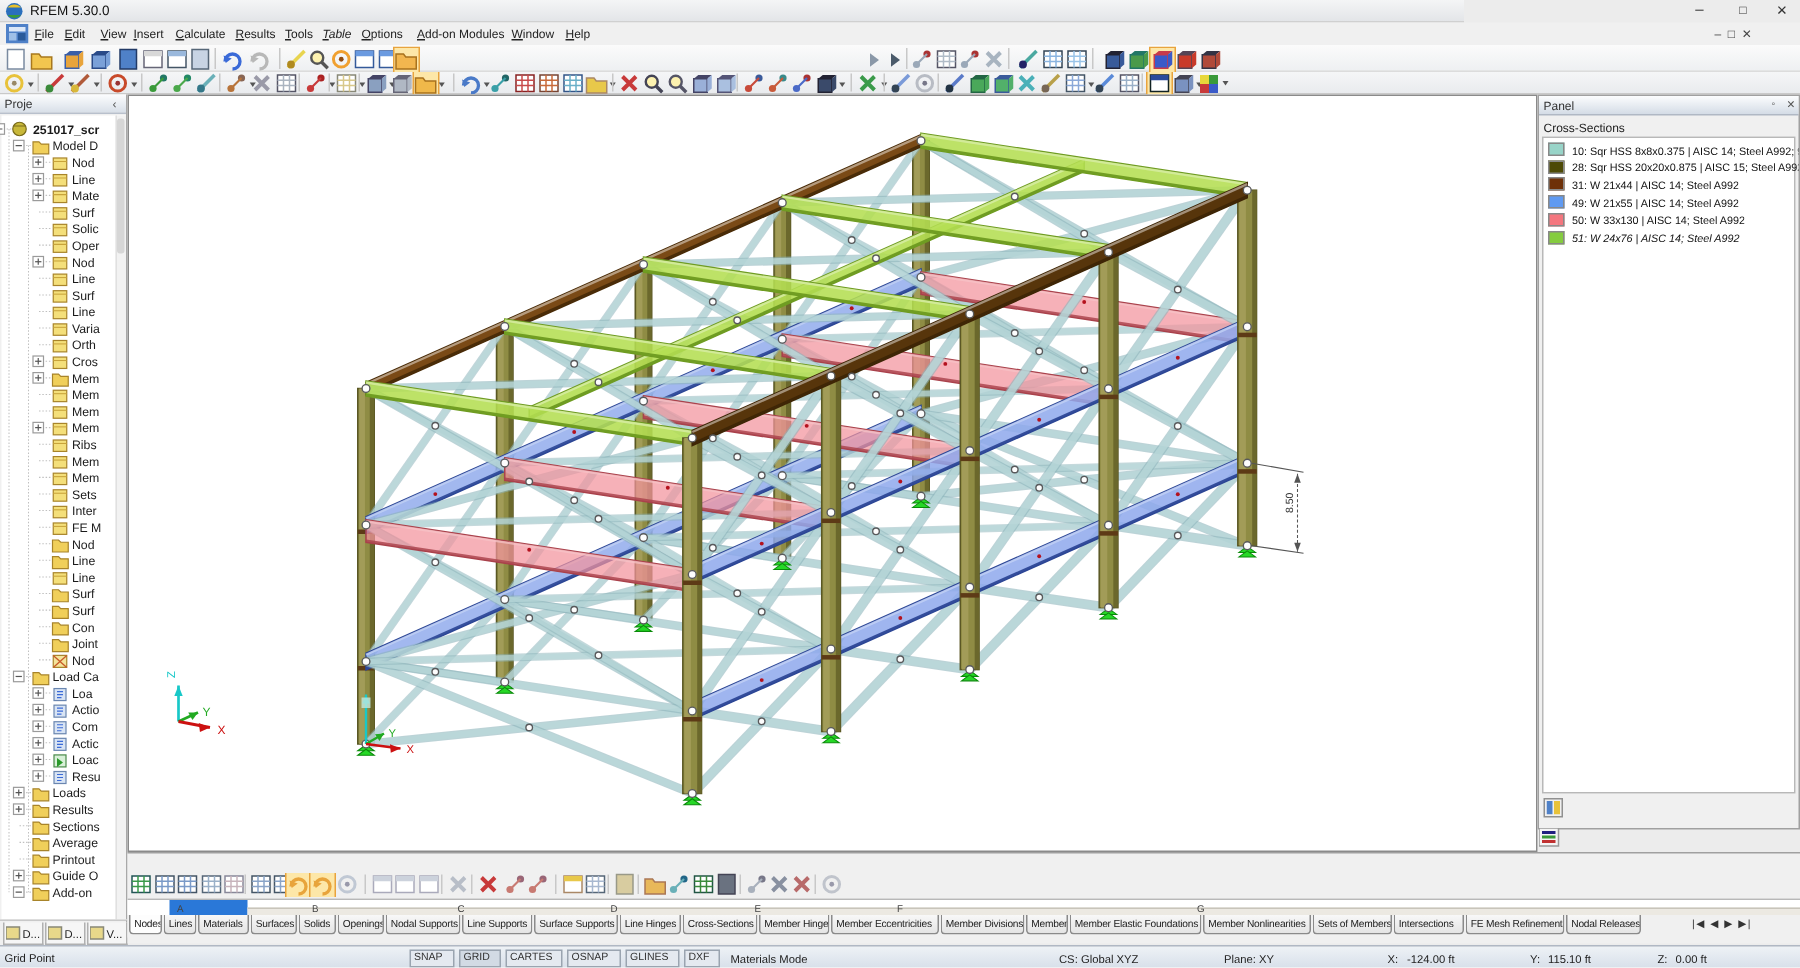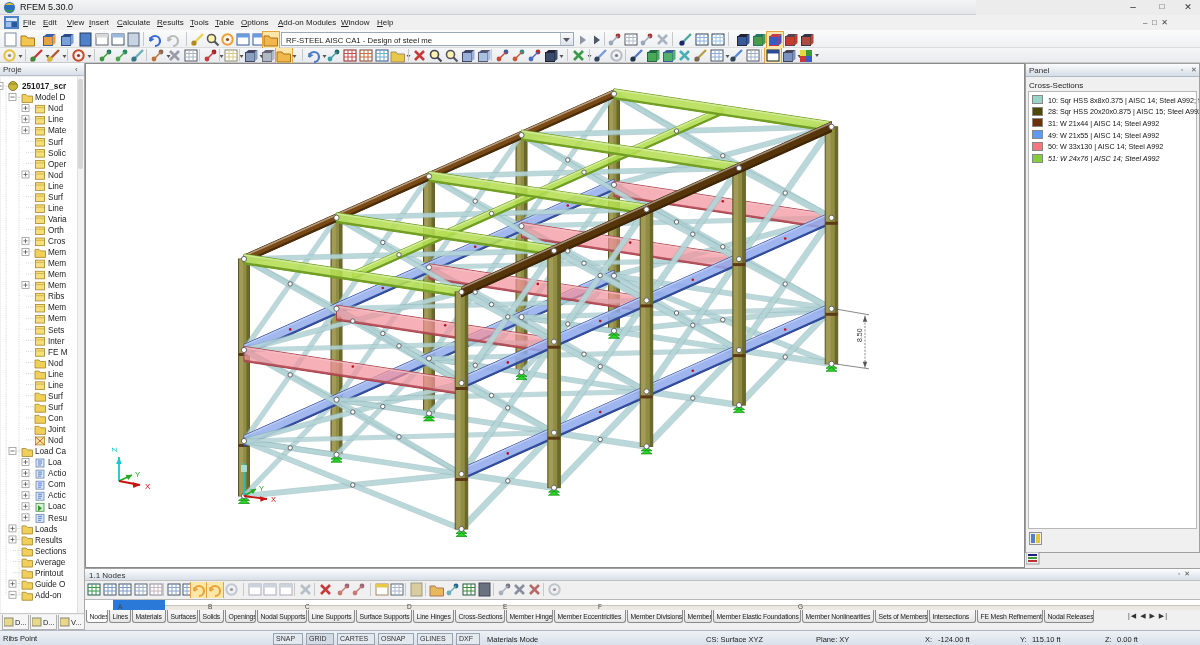--- a/index.html
+++ b/index.html
@@ -26,21 +26,21 @@
       <rect x="2" y="6" width="5" height="5" fill="#9fc0e8"></rect>
       <rect x="8" y="6" width="5" height="5" fill="#2a5a9a"></rect>
     </svg>
 <div class="tx" style="left:23px;top:3px;font-size:8px;color:#222;"><u style="text-decoration-thickness:0.5px">F</u>ile</div>
 <div class="tx" style="left:43px;top:3px;font-size:8px;color:#222;"><u style="text-decoration-thickness:0.5px">E</u>dit</div>
 <div class="tx" style="left:67px;top:3px;font-size:8px;color:#222;"><u style="text-decoration-thickness:0.5px">V</u>iew</div>
 <div class="tx" style="left:89px;top:3px;font-size:8px;color:#222;"><u style="text-decoration-thickness:0.5px">I</u>nsert</div>
 <div class="tx" style="left:117px;top:3px;font-size:8px;color:#222;"><u style="text-decoration-thickness:0.5px">C</u>alculate</div>
 <div class="tx" style="left:157px;top:3px;font-size:8px;color:#222;"><u style="text-decoration-thickness:0.5px">R</u>esults</div>
 <div class="tx" style="left:190px;top:3px;font-size:8px;color:#222;"><u style="text-decoration-thickness:0.5px">T</u>ools</div>
-<div class="tx" style="left:215px;top:3px;font-size:8px;color:#222;"><u style="text-decoration-thickness:0.5px">T</u>able</div>
+<div class="tx" style="left:215px;top:3px;font-size:8px;color:#222;font-style:italic;"><u style="text-decoration-thickness:0.5px">T</u>able</div>
 <div class="tx" style="left:241px;top:3px;font-size:8px;color:#222;"><u style="text-decoration-thickness:0.5px">O</u>ptions</div>
 <div class="tx" style="left:278px;top:3px;font-size:8px;color:#222;"><u style="text-decoration-thickness:0.5px">A</u>dd-on Modules</div>
 <div class="tx" style="left:341px;top:3px;font-size:8px;color:#222;"><u style="text-decoration-thickness:0.5px">W</u>indow</div>
 <div class="tx" style="left:377px;top:3px;font-size:8px;color:#222;"><u style="text-decoration-thickness:0.5px">H</u>elp</div>
 <div class="tx" style="left:1143px;top:3px;font-size:8px;color:#444;">–&nbsp;&nbsp;□&nbsp;&nbsp;✕</div>
 </div>
 <div class="abs" style="left:0;top:30px;width:1200px;height:18px;background:linear-gradient(#fbfbfb,#eef0f2);border-bottom:1px solid #dcdcdc;">
 <svg class="abs" style="left:0;top:1px" width="1200" height="17">
       <rect x="5" y="2" width="11" height="13" fill="#fff" stroke="#7a8aa0" stroke-width="1"></rect>
       <path d="M21 5 h5 l1.5 2 h7 v8 h-13.5 Z" fill="#f2c64f" stroke="#a8781e" stroke-width="1"></path>
@@ -71,27 +71,20 @@
       <rect x="253" y="3" width="12" height="11" fill="#fff" stroke="#345a9a" stroke-width="1"></rect>
       <rect x="253" y="3" width="12" height="3.5" fill="#6a9ae0"></rect>
       <rect x="262.5" y="0.5" width="17" height="17" fill="#fde7a8" stroke="#e8a33d" stroke-width="1"></rect>
       <path d="M264 5 h5 l1.5 2 h7 v8 h-13.5 Z" fill="#f2b64f" stroke="#a8721e" stroke-width="1"></path>
     </svg>
 <div class="abs" style="left:143px;top:2px;width:1px;height:14px;background:#c8c8c8;"></div>
 <div class="abs" style="left:186px;top:2px;width:1px;height:14px;background:#c8c8c8;"></div>
 <div class="abs" style="left:604px;top:2px;width:1px;height:14px;background:#c8c8c8;"></div>
 <div class="abs" style="left:672px;top:2px;width:1px;height:14px;background:#c8c8c8;"></div>
 <div class="abs" style="left:728px;top:2px;width:1px;height:14px;background:#c8c8c8;"></div>
-<div class="abs" style="left:281px;top:2px;width:293px;height:14px;background:#fff;border:1px solid #9aa8b8;">
-<div class="tx" style="left:4px;top:2.5px;font-size:7.8px;color:#222;">RF-STEEL AISC CA1 - Design of steel me</div>
-<div class="abs" style="right:0;top:0;width:13px;height:12px;background:linear-gradient(#f8f8f8,#dde2ea);border-left:1px solid #b8c0cc;"></div>
-<svg class="abs" style="right:2px;top:4px" width="9" height="6">
-        <path d="M1 1 l3.5 4 l3.5 -4 Z" fill="#556"></path>
-      </svg>
-</div>
 <svg class="abs" style="left:0;top:1px" width="1200" height="17">
       <path d="M586 9 l-6 -4.5 v9 Z" fill="#8a98a8"></path>
       <path d="M594 4.5 l6 4.5 l-6 4.5 Z" fill="#4a5a6a"></path>
       <circle cx="611" cy="12" r="2.4" fill="#9aa8b8"></circle>
       <circle cx="618" cy="5" r="2.4" fill="#a33"></circle>
       <line x1="611" y1="12" x2="618" y2="5" stroke="#9aa8b8" stroke-width="1.4"></line>
       <rect x="625" y="3" width="12" height="11" fill="#fff" stroke="#556" stroke-width="1"></rect>
       <path d="M625 6.5 h12 M625 10 h12 M629 3 v11 M633 3 v11" stroke="#b0bcc8" stroke-width="1"></path>
       <circle cx="643" cy="12" r="2.4" fill="#9aa8b8"></circle>
       <circle cx="650" cy="5" r="2.4" fill="#a33"></circle>
@@ -973,24 +966,20 @@
       <rect x="5" y="0" width="4" height="9" fill="#e8c23a"></rect>
     </svg>
 </div>
 <svg class="abs" style="left:1026px;top:552px" width="14" height="13">
     <rect x="0" y="0" width="13" height="12" fill="#f4f4f4" stroke="#999"></rect>
     <rect x="2" y="2" width="9" height="2" fill="#202080"></rect>
     <rect x="2" y="5" width="9" height="2" fill="#3a9a3a"></rect>
     <rect x="2" y="8" width="9" height="2" fill="#c03030"></rect>
   </svg>
 <div class="abs" style="left:85px;top:568px;width:1115px;height:61px;background:#f0f0f0;border-top:1px solid #a0a0a0;">
-<div class="abs" style="left:0;top:0;width:1115px;height:12px;background:linear-gradient(#fcfdfe,#d8dfe8);border-bottom:1px solid #c0c0c0;">
-<div class="tx" style="left:4px;top:1.5px;font-size:8px;color:#333;">1.1 Nodes</div>
-<div class="tx" style="left:1093px;top:1px;font-size:7px;color:#555;">◦&nbsp;&nbsp;✕</div>
-</div>
 <svg class="abs" style="left:0;top:13px" width="1115" height="16">
       <rect x="3" y="2" width="12" height="11" fill="#fff" stroke="#255" stroke-width="1"></rect>
       <path d="M3 5.5 h12 M3 9 h12 M7 2 v11 M11 2 v11" stroke="#3a9a4a" stroke-width="1"></path>
       <rect x="19" y="2" width="12" height="11" fill="#fff" stroke="#456" stroke-width="1"></rect>
       <path d="M19 5.5 h12 M19 9 h12 M23 2 v11 M27 2 v11" stroke="#7a9ac8" stroke-width="1"></path>
       <rect x="34" y="2" width="12" height="11" fill="#fff" stroke="#456" stroke-width="1"></rect>
       <path d="M34 5.5 h12 M34 9 h12 M38 2 v11 M42 2 v11" stroke="#7a9ac8" stroke-width="1"></path>
       <rect x="50" y="2" width="12" height="11" fill="#fff" stroke="#567" stroke-width="1"></rect>
       <path d="M50 5.5 h12 M50 9 h12 M54 2 v11 M58 2 v11" stroke="#9ab0c8" stroke-width="1"></path>
       <rect x="65" y="2" width="12" height="11" fill="#fff" stroke="#889" stroke-width="1"></rect>
@@ -1122,34 +1111,34 @@
 <div class="abs" style="left:892px;top:0;width:66px;height:13px;background:linear-gradient(#f8f8f8,#e4e4e4);border:1px solid #8a8a8a;border-top:none;border-radius:0 0 3px 3px;overflow:hidden;">
         <div class="tx" style="left:2.5px;top:2.5px;font-size:6.8px;letter-spacing:-0.15px;color:#222;">FE Mesh Refinements</div>
       </div>
 <div class="abs" style="left:959px;top:0;width:50px;height:13px;background:linear-gradient(#f8f8f8,#e4e4e4);border:1px solid #8a8a8a;border-top:none;border-radius:0 0 3px 3px;overflow:hidden;">
         <div class="tx" style="left:2.5px;top:2.5px;font-size:6.8px;letter-spacing:-0.15px;color:#222;">Nodal Releases</div>
       </div>
 <div class="tx" style="left:1043px;top:2px;font-size:7px;color:#333;letter-spacing:1px;">|◀&nbsp;◀&nbsp;▶&nbsp;▶|</div>
 </div>
 </div>
 <div class="abs" style="left:0;top:630px;width:1200px;height:15px;background:linear-gradient(#eef2f6,#d8e0ea);border-top:1px solid #b0b8c4;">
-<div class="tx" style="left:3px;top:3px;font-size:7.5px;color:#222;">Ribs Point</div>
+<div class="tx" style="left:3px;top:3px;font-size:7.5px;color:#222;">Grid Point</div>
 <div class="abs" style="left:273px;top:1.5px;width:30px;height:12px;background:#e4e9f0;border:1px solid #9aa4b0;"></div>
 <div class="tx" style="left:276px;top:3.5px;font-size:7px;color:#333;">SNAP</div>
 <div class="abs" style="left:306px;top:1.5px;width:28px;height:12px;background:#d2dae4;border:1px solid #9aa4b0;"></div>
 <div class="tx" style="left:309px;top:3.5px;font-size:7px;color:#333;">GRID</div>
 <div class="abs" style="left:337px;top:1.5px;width:38px;height:12px;background:#e4e9f0;border:1px solid #9aa4b0;"></div>
 <div class="tx" style="left:340px;top:3.5px;font-size:7px;color:#333;">CARTES</div>
 <div class="abs" style="left:378px;top:1.5px;width:36px;height:12px;background:#e4e9f0;border:1px solid #9aa4b0;"></div>
 <div class="tx" style="left:381px;top:3.5px;font-size:7px;color:#333;">OSNAP</div>
 <div class="abs" style="left:417px;top:1.5px;width:36px;height:12px;background:#e4e9f0;border:1px solid #9aa4b0;"></div>
 <div class="tx" style="left:420px;top:3.5px;font-size:7px;color:#333;">GLINES</div>
 <div class="abs" style="left:456px;top:1.5px;width:24px;height:12px;background:#e4e9f0;border:1px solid #9aa4b0;"></div>
 <div class="tx" style="left:459px;top:3.5px;font-size:7px;color:#333;">DXF</div>
 <div class="tx" style="left:487px;top:3.5px;font-size:7.5px;color:#222;">Materials Mode</div>
-<div class="tx" style="left:706px;top:3.5px;font-size:7.5px;color:#222;">CS: Surface XYZ</div>
+<div class="tx" style="left:706px;top:3.5px;font-size:7.5px;color:#222;">CS: Global XYZ</div>
 <div class="tx" style="left:816px;top:3.5px;font-size:7.5px;color:#222;">Plane: XY</div>
 <div class="tx" style="left:925px;top:3.5px;font-size:7.5px;color:#222;">X:</div>
 <div class="tx" style="left:938px;top:3.5px;font-size:7.5px;color:#222;">-124.00 ft</div>
 <div class="tx" style="left:1020px;top:3.5px;font-size:7.5px;color:#222;">Y:</div>
 <div class="tx" style="left:1032px;top:3.5px;font-size:7.5px;color:#222;">115.10 ft</div>
 <div class="tx" style="left:1105px;top:3.5px;font-size:7.5px;color:#222;">Z:</div>
 <div class="tx" style="left:1117px;top:3.5px;font-size:7.5px;color:#222;">0.00 ft</div>
 </div>
 </body></html>

